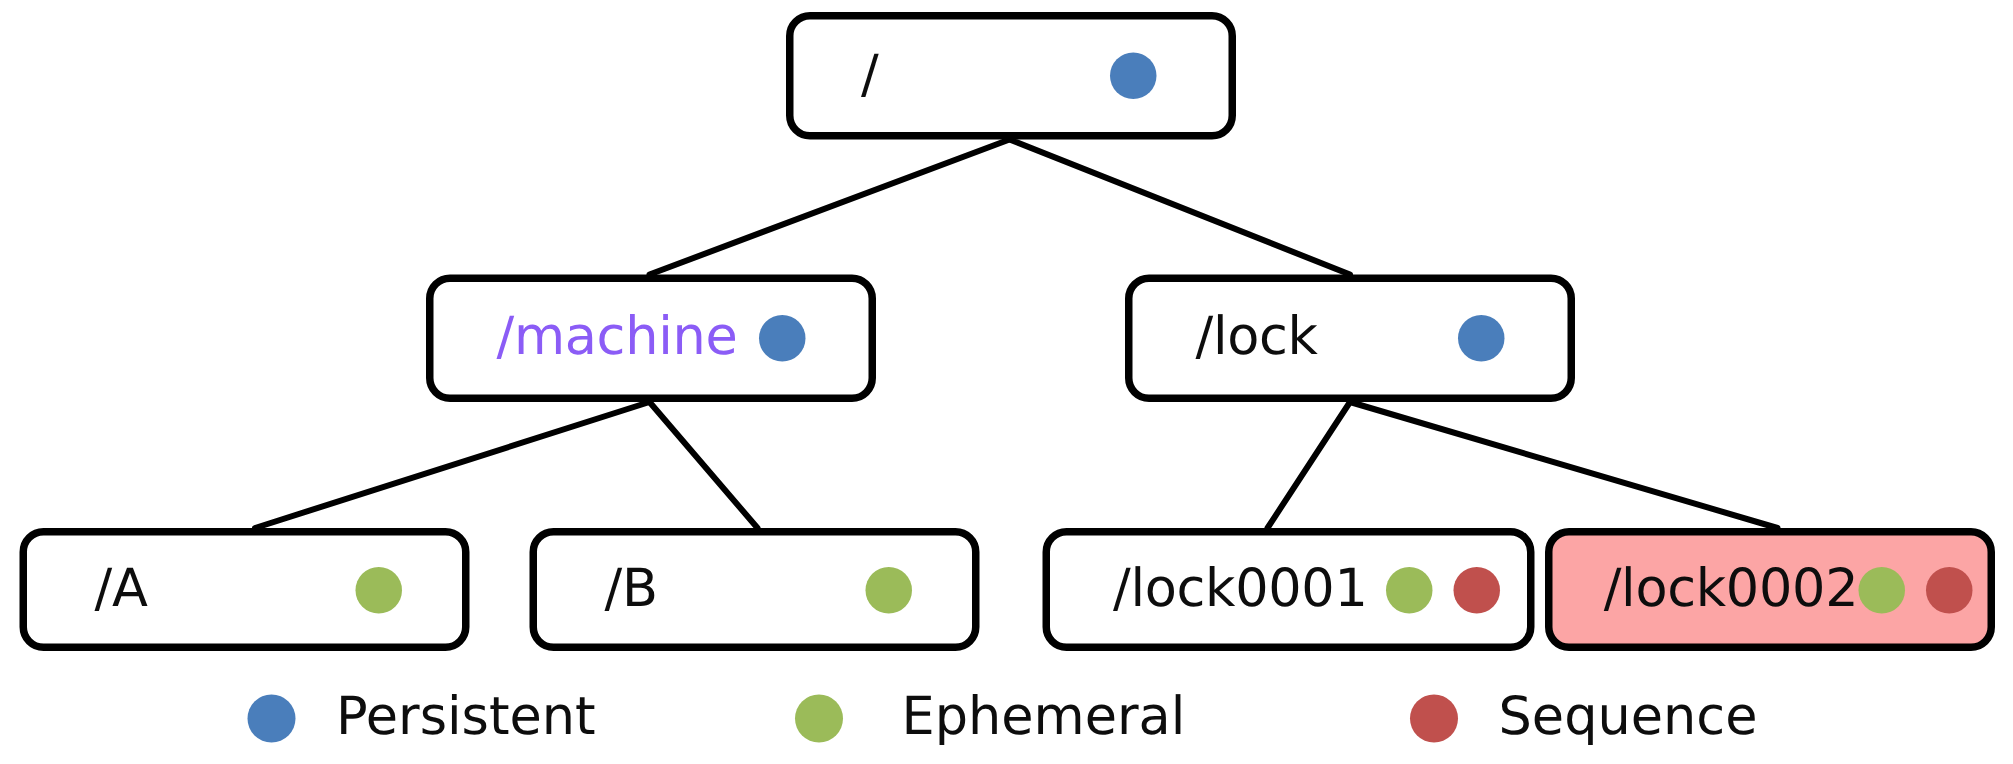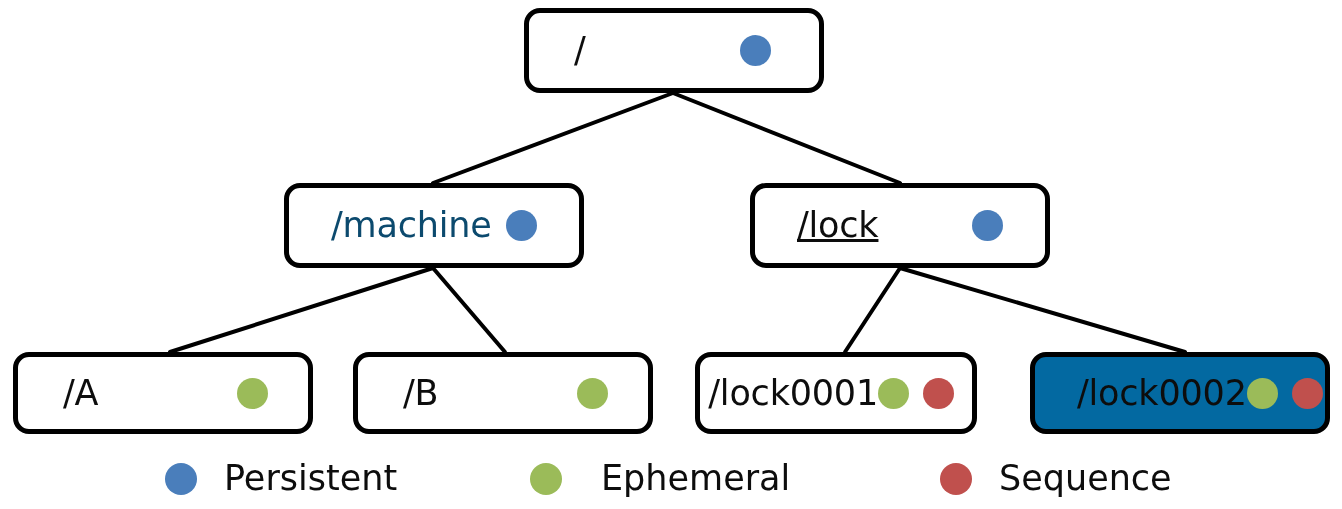--- a/index.html
+++ b/index.html
@@ -97,56 +97,56 @@
 
   <div id="nodes-layer">
       <div class="node" style="left: 524px; top: 8px; width: 300px; height: 85px; border-color: rgb(0, 0, 0); background: rgb(255, 255, 255);">
         <span class="node-label" style="margin-left: 45px; color: rgb(13, 13, 13);">/</span>
         <div style="flex: 1 1 auto;"></div>
         <div class="dots" style="margin-right: 48px;">
           <span class="dot" style="background: rgb(74, 126, 187);"></span>
         </div>
       </div>
       <div class="node" style="left: 284px; top: 183px; width: 300px; height: 85px; border-color: rgb(0, 0, 0); background: rgb(255, 255, 255);">
-        <span class="node-label" style="margin-left: 42px; color: #0c4a6e;">/machine</span>
+        <span class="node-label" style="margin-left: 42px; color: #8b5cf6;">/machine</span>
         <div style="flex: 1 1 auto;"></div>
         <div class="dots" style="margin-right: 42px;">
           <span class="dot" style="background: rgb(74, 126, 187);"></span>
         </div>
       </div>
       <div class="node" style="left: 750px; top: 183px; width: 300px; height: 85px; border-color: rgb(0, 0, 0); background: rgb(255, 255, 255);">
-        <span class="node-label" style="margin-left: 42px; color: rgb(13, 13, 13); text-decoration: underline;">/lock</span>
+        <span class="node-label" style="margin-left: 42px; color: rgb(13, 13, 13);">/lock</span>
         <div style="flex: 1 1 auto;"></div>
         <div class="dots" style="margin-right: 42px;">
           <span class="dot" style="background: rgb(74, 126, 187);"></span>
         </div>
       </div>
       <div class="node" style="left: 13px; top: 352px; width: 300px; height: 82px; border-color: rgb(0, 0, 0); background: rgb(255, 255, 255);">
         <span class="node-label" style="margin-left: 45px; color: rgb(13, 13, 13);">/A</span>
         <div style="flex: 1 1 auto;"></div>
         <div class="dots" style="margin-right: 40px;">
           <span class="dot" style="background: rgb(155, 187, 89);"></span>
         </div>
       </div>
       <div class="node" style="left: 353px; top: 352px; width: 300px; height: 82px; border-color: rgb(0, 0, 0); background: rgb(255, 255, 255);">
         <span class="node-label" style="margin-left: 45px; color: rgb(13, 13, 13);">/B</span>
         <div style="flex: 1 1 auto;"></div>
         <div class="dots" style="margin-right: 40px;">
           <span class="dot" style="background: rgb(155, 187, 89);"></span>
         </div>
       </div>
-      <div class="node" style="left: 695px; top: 352px; width: 282px; height: 82px; border-color: rgb(0, 0, 0); background: rgb(255, 255, 255); justify-content: flex-end;">
+      <div class="node" style="left: 695px; top: 352px; width: 328px; height: 82px; border-color: rgb(0, 0, 0); background: rgb(255, 255, 255); justify-content: flex-end;">
         <span class="node-label" style="margin-left: 42px; color: rgb(13, 13, 13);">/lock0001</span>
         <div style="flex: 1 1 auto;"></div>
         <div class="dots" style="margin-right: 18px;">
           <span class="dot" style="background: rgb(155, 187, 89);"></span>
           <span class="dot" style="background: rgb(192, 80, 77); margin-left: 14px;"></span>
         </div>
       </div>
-      <div class="node" style="left: 1030px; top: 352px; width: 300px; height: 82px; border-color: rgb(0, 0, 0); background: #0369a1;">
+      <div class="node" style="left: 1030px; top: 352px; width: 300px; height: 82px; border-color: rgb(0, 0, 0); background: #fca5a5; justify-content: center;">
         <span class="node-label" style="margin-left: 42px; color: rgb(13, 13, 13);">/lock0002</span>
         <div style="flex: 1 1 auto;"></div>
         <div class="dots" style="margin-right: 18px;">
           <span class="dot" style="background: rgb(155, 187, 89);"></span>
           <span class="dot" style="background: rgb(192, 80, 77); margin-left: 14px;"></span>
         </div>
       </div>
     </div>
 
   <div class="legend">

